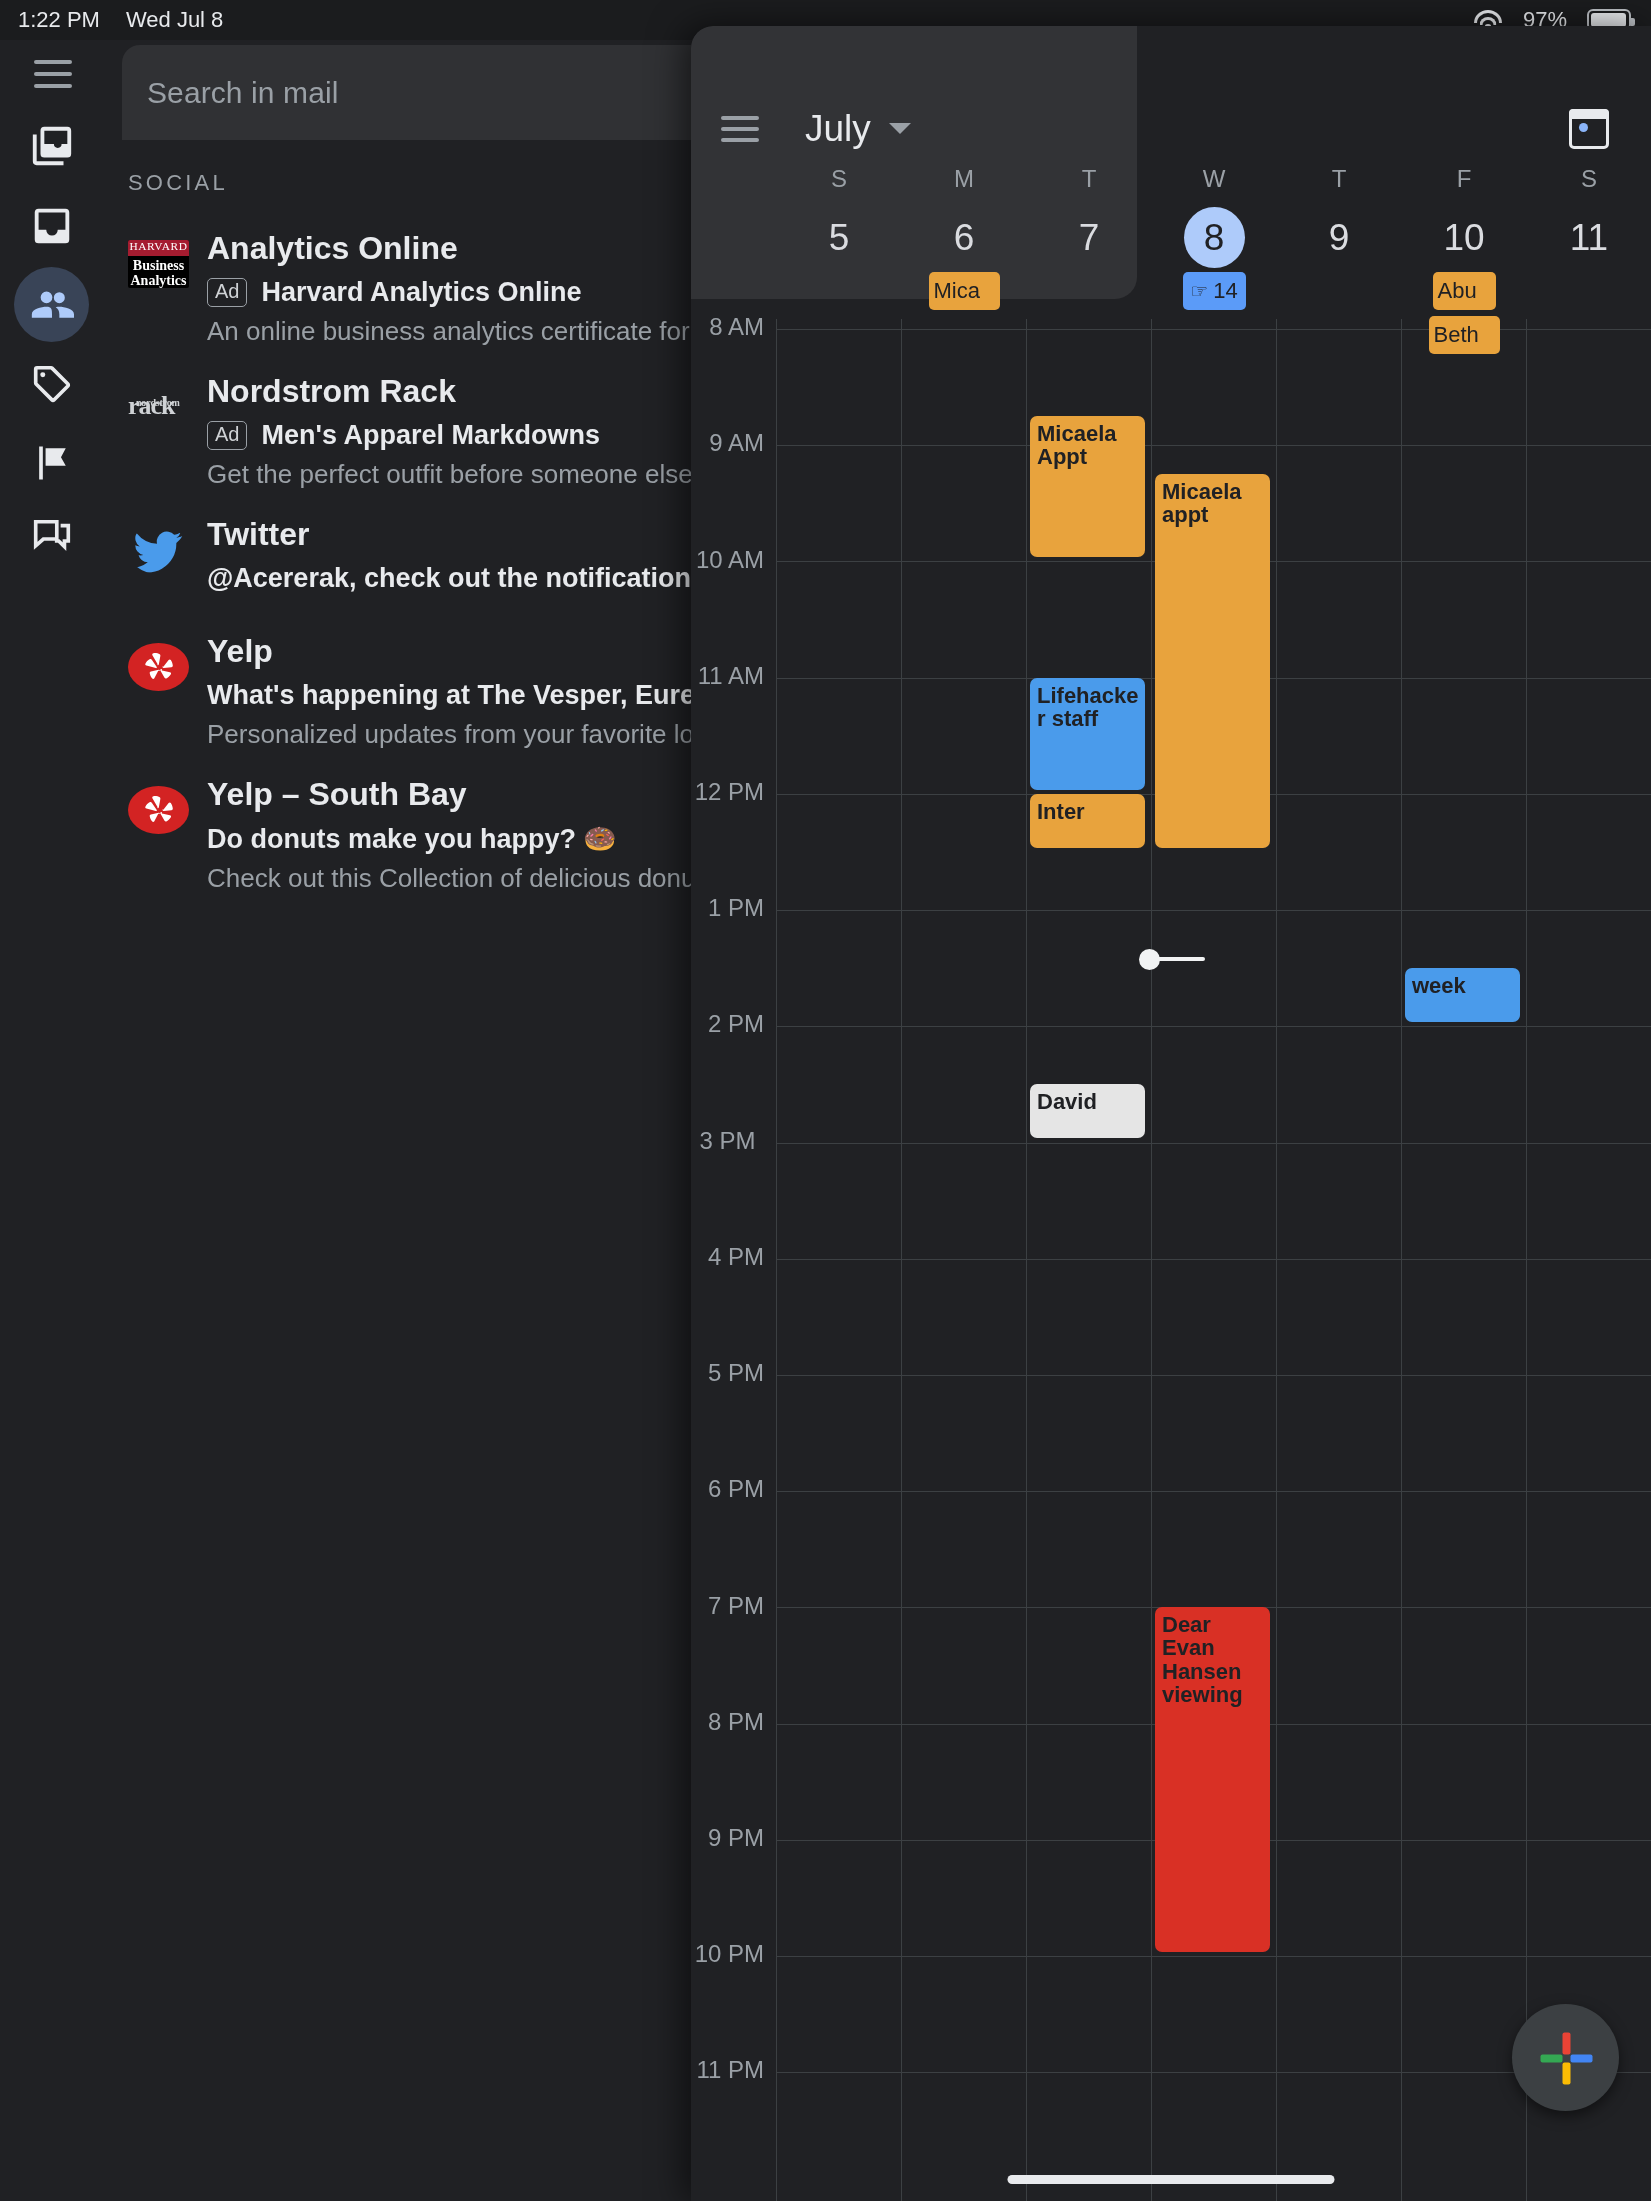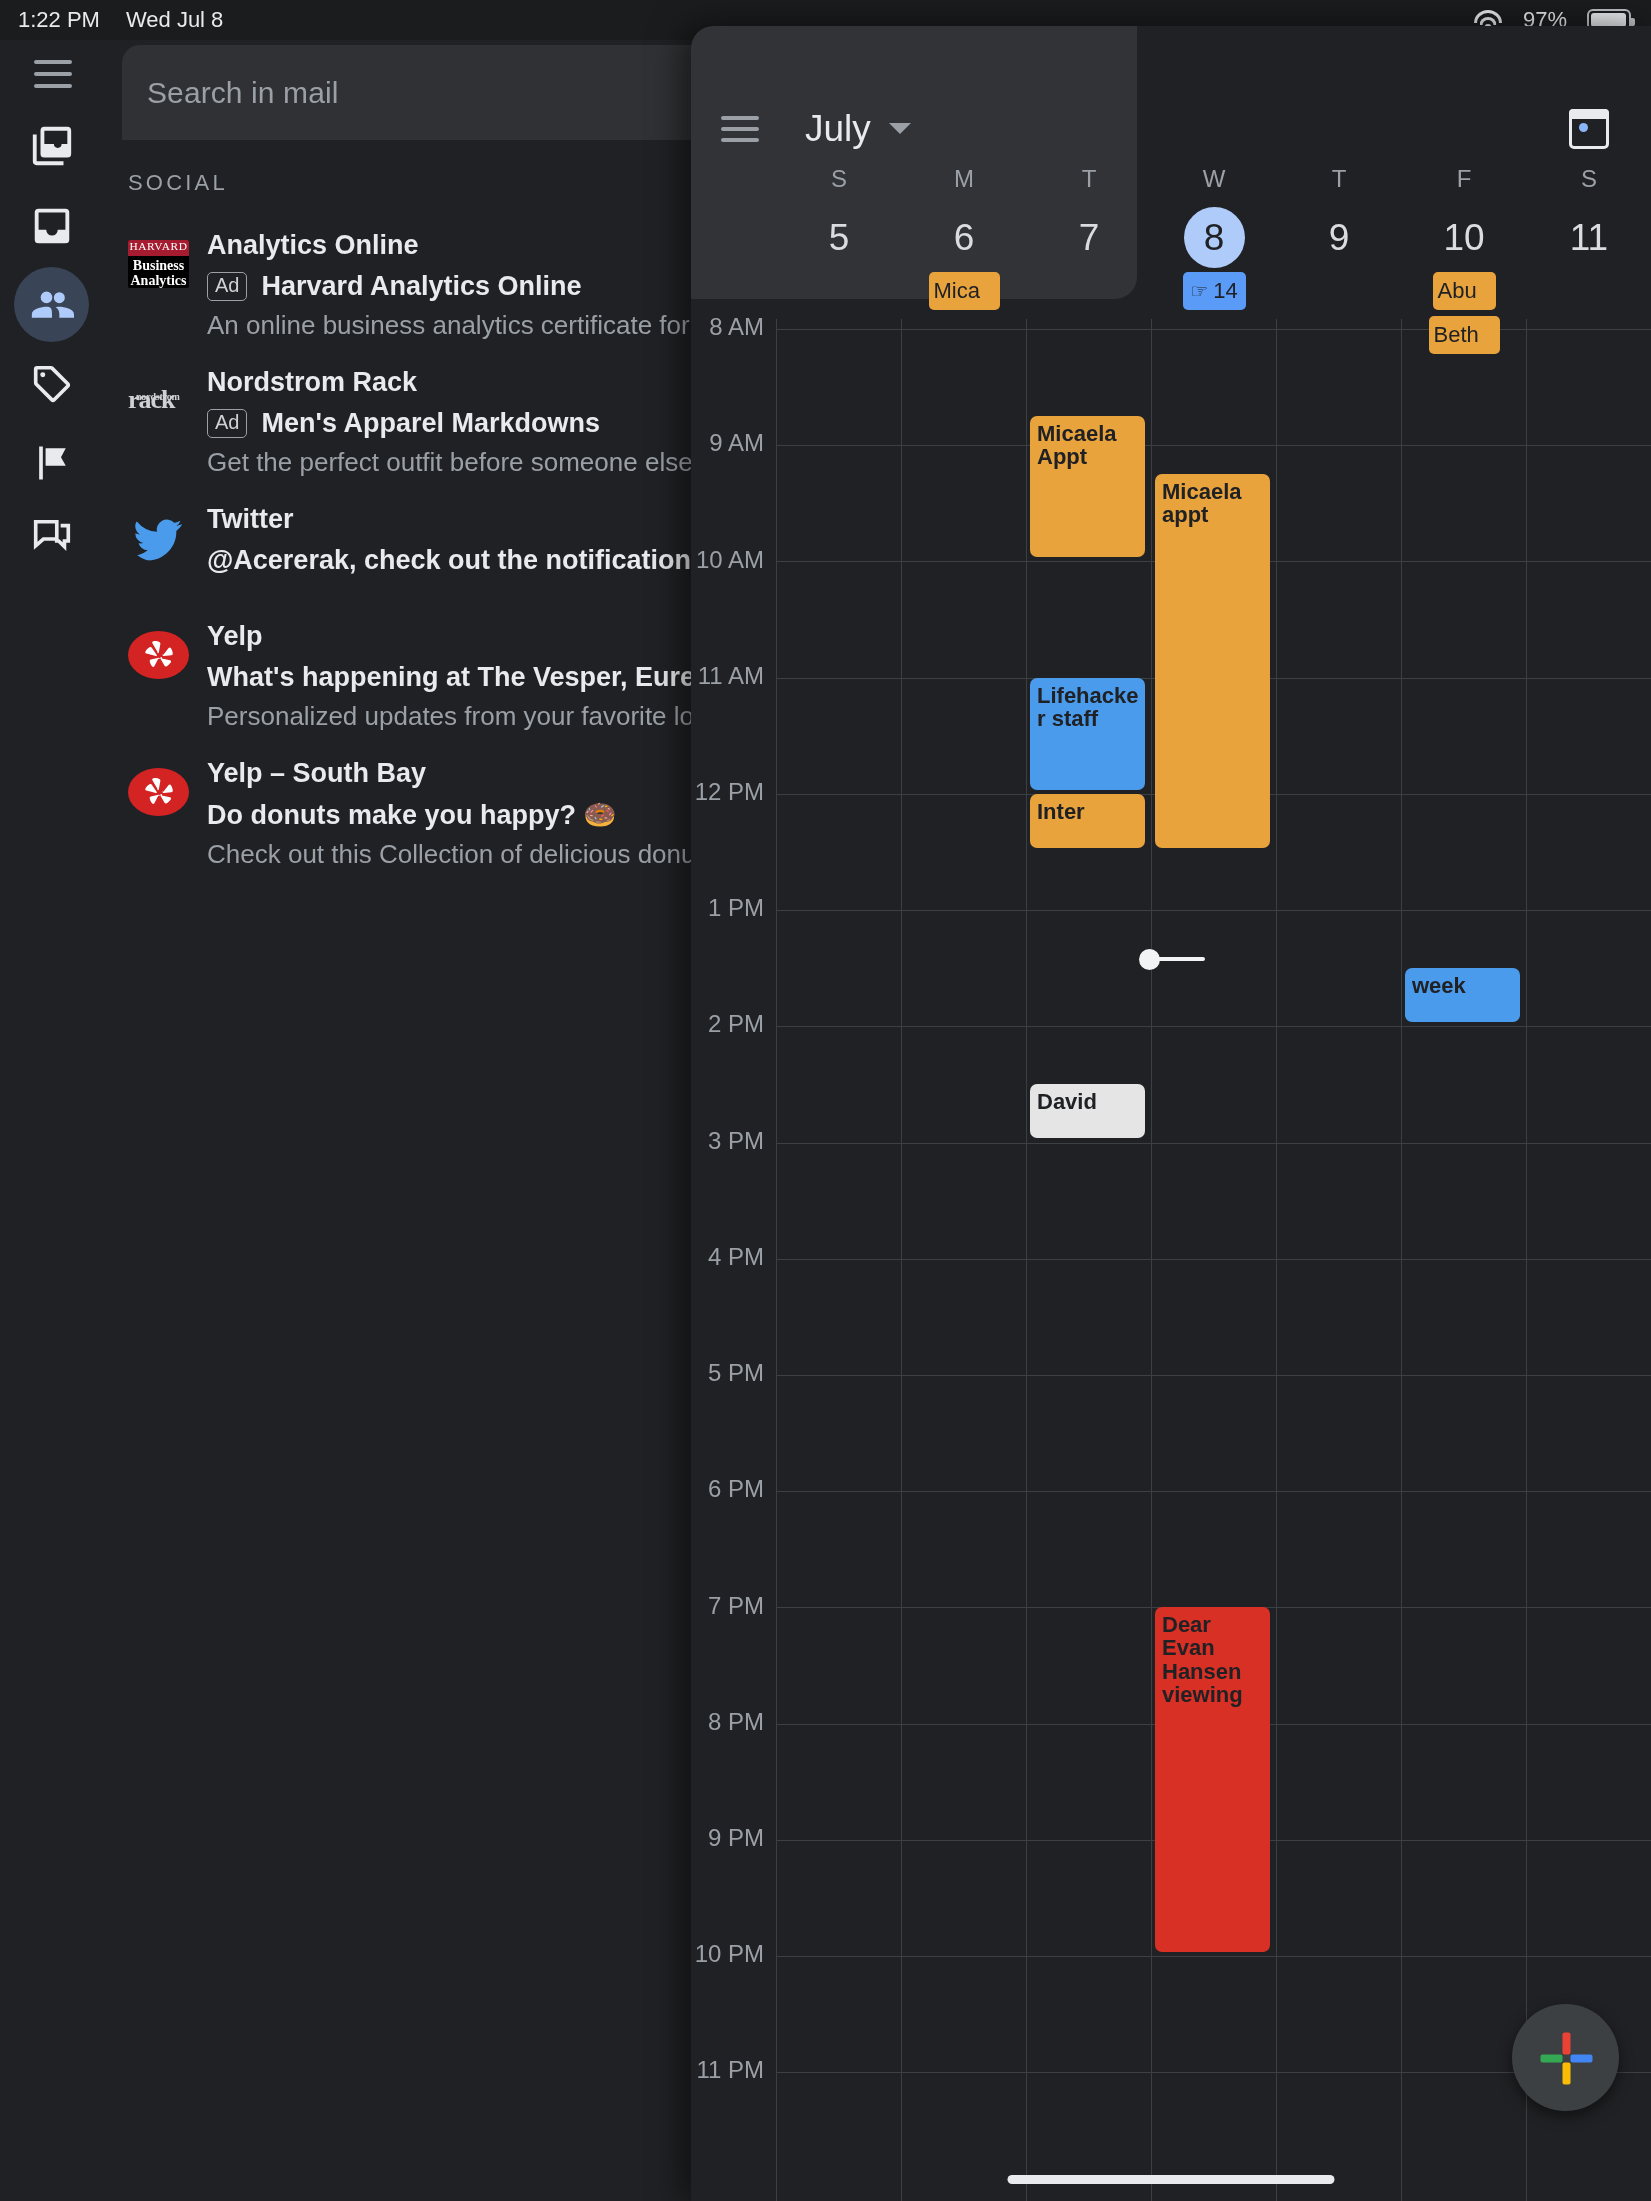--- a/index.html
+++ b/index.html
@@ -92,21 +92,21 @@
     font-size: 14px; text-align: center; line-height: 1.05; padding: 3px 0 5px;
   }
   .avatar.rack {
     background: #202124; color: #cfd2d5; font-family: "Liberation Serif", serif;
     font-size: 26px; font-weight: 700; letter-spacing: -1px; border-radius: 0;
     align-items: flex-end; justify-content: flex-start; padding-bottom: 10px;
   }
   .avatar.rack small { font-size: 10px; font-weight: 700; position: absolute; top: 14px; left: 8px; letter-spacing: -0.2px; }
   .avatar.yelp { background: #d32323; }
   .mail-body { padding-left: 79px; }
-  .mail-sender { color: #e8eaed; font-size: 27px; font-weight: 700; margin-bottom: 10px; white-space: nowrap; }
+  .mail-sender { color: #e8eaed; font-size: 32px; font-weight: 700; margin-bottom: 10px; white-space: nowrap; }
   .mail-subject {
     color: #e8eaed; font-size: 27px; font-weight: 700; white-space: nowrap;
     display: flex; align-items: center; gap: 14px; margin-bottom: 8px;
   }
   .ad-badge {
     display: inline-block; border: 1.6px solid #9aa0a6; border-radius: 5px;
     color: #cfd2d5; font-size: 20px; font-weight: 400; padding: 1px 7px 3px;
   }
   .mail-snippet { color: #9aa0a6; font-size: 26px; white-space: nowrap; }
 
@@ -448,21 +448,21 @@
         <div class="hourlabel" style="top: 227px;">10 AM</div>
         <div class="hourline" style="top: 359px;"></div>
         <div class="hourlabel" style="top: 343px;">11 AM</div>
         <div class="hourline" style="top: 475px;"></div>
         <div class="hourlabel" style="top: 459px;">12 PM</div>
         <div class="hourline" style="top: 591px;"></div>
         <div class="hourlabel" style="top: 575px;">1 PM</div>
         <div class="hourline" style="top: 707px;"></div>
         <div class="hourlabel" style="top: 691px;">2 PM</div>
         <div class="hourline" style="top: 824px;"></div>
-        <div class="hourlabel" style="top: 808px;">3 PM</div>
+        <div class="hourlabel" style="top: 808px; text-align: center;">3 PM</div>
         <div class="hourline" style="top: 940px;"></div>
         <div class="hourlabel" style="top: 924px;">4 PM</div>
         <div class="hourline" style="top: 1056px;"></div>
         <div class="hourlabel" style="top: 1040px;">5 PM</div>
         <div class="hourline" style="top: 1172px;"></div>
         <div class="hourlabel" style="top: 1156px;">6 PM</div>
         <div class="hourline" style="top: 1288px;"></div>
         <div class="hourlabel" style="top: 1273px;">7 PM</div>
         <div class="hourline" style="top: 1405px;"></div>
         <div class="hourlabel" style="top: 1389px;">8 PM</div>

